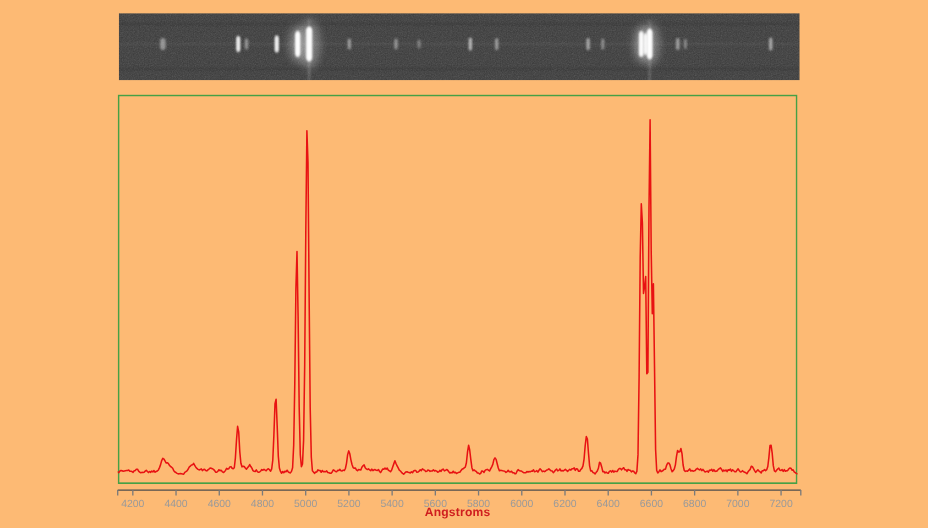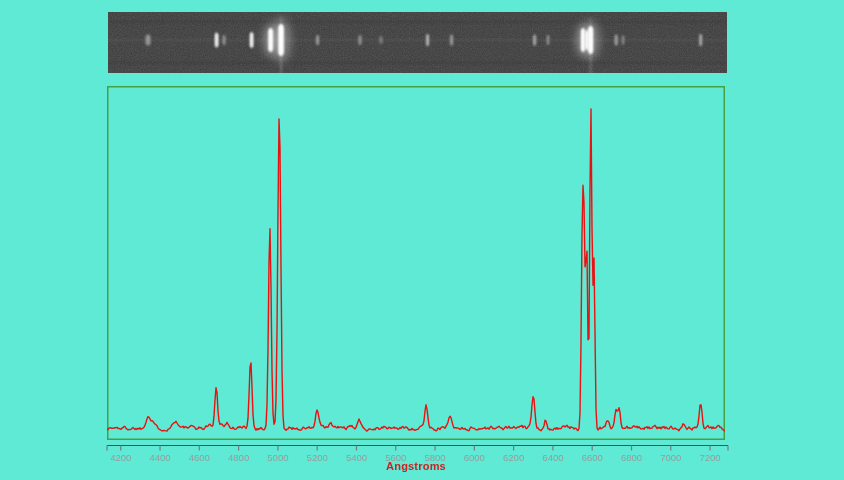--- a/index.html
+++ b/index.html
@@ -1,16 +1,16 @@
 <!DOCTYPE html>
 <html><head>
 <meta charset="utf-8">
 <style>
   html,body{margin:0;padding:0;background:#000;}
-  #screen{position:relative;width:844px;height:480px;background:#5eead4;overflow:hidden;
+  #screen{position:relative;width:844px;height:480px;background:#fdba74;overflow:hidden;
           font-family:"Liberation Sans",sans-serif;}
   #strip2d{position:absolute;left:108px;top:12px;width:619px;height:61px;}
   #plotbox{position:absolute;left:107px;top:86px;width:618px;height:354px;}
   #axisarea{position:absolute;left:104px;top:440px;width:740px;height:40px;}
   #xlabel{position:absolute;left:107px;top:460px;width:618px;text-align:center;
           font-weight:bold;font-size:11px;letter-spacing:0.2px;}
   svg{display:block;}
 </style>
 </head>
 <body>

